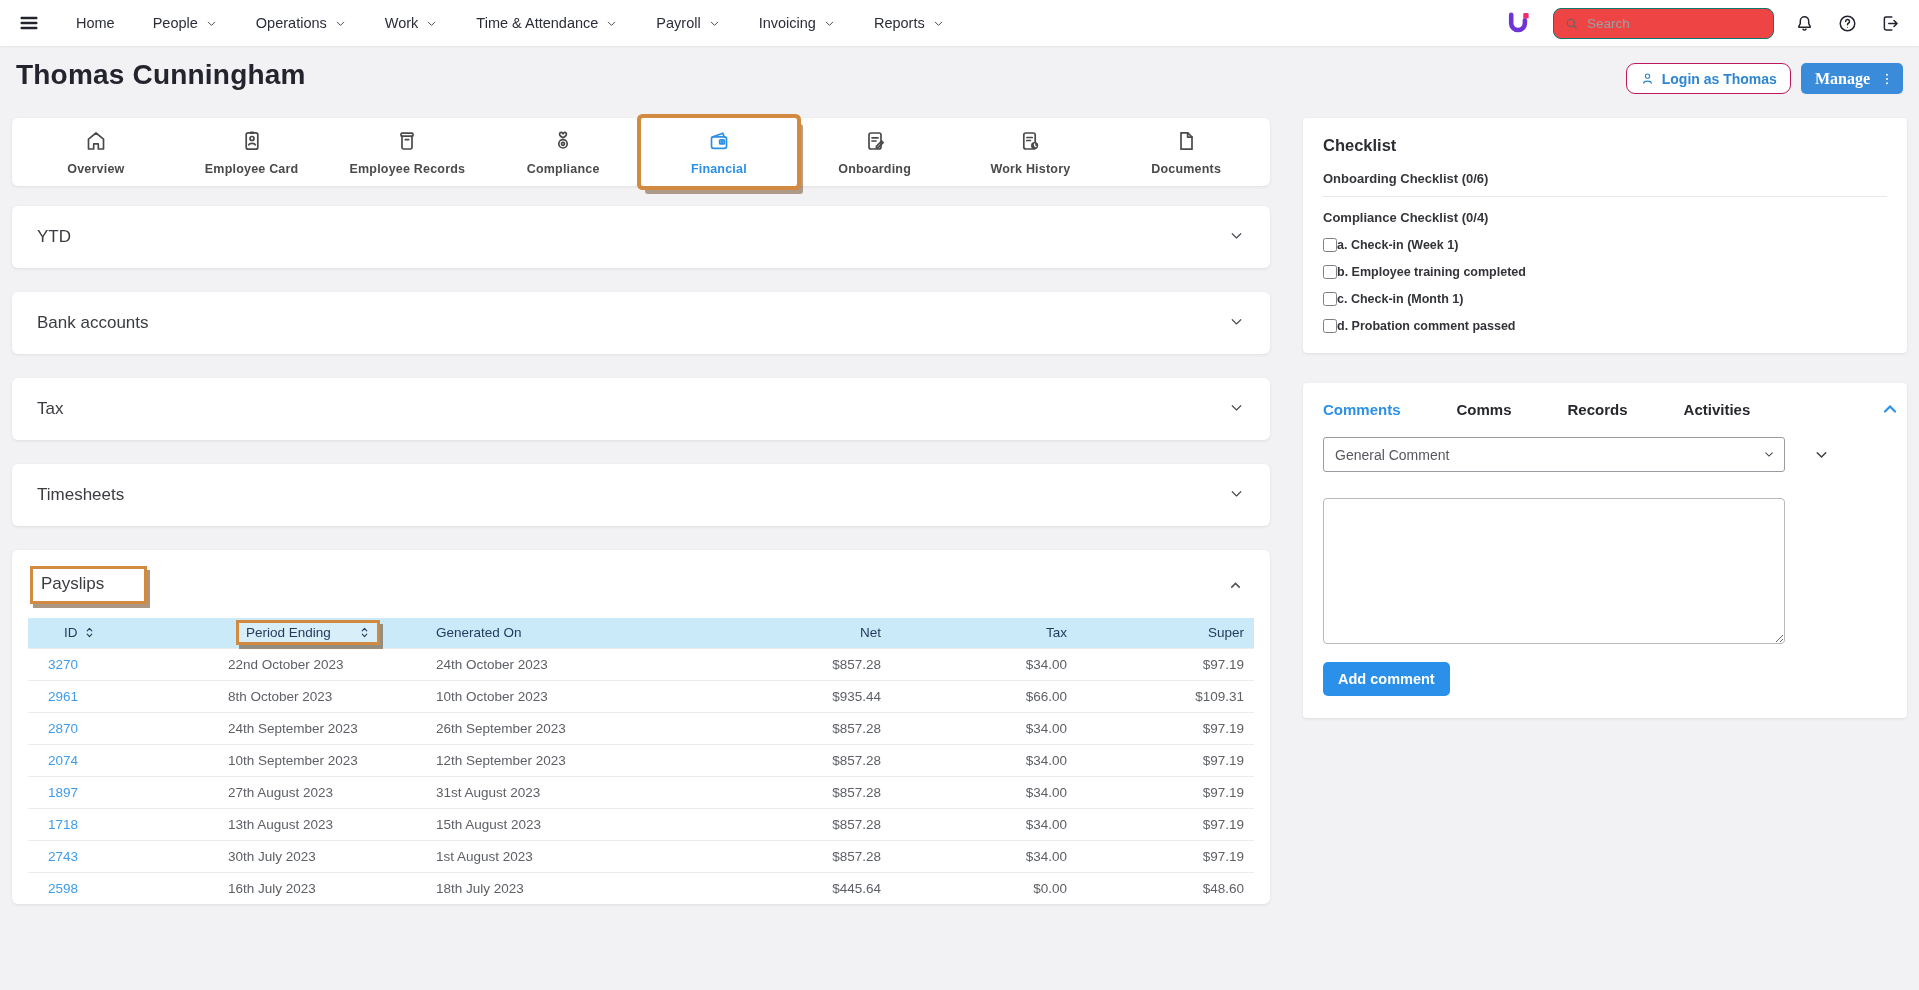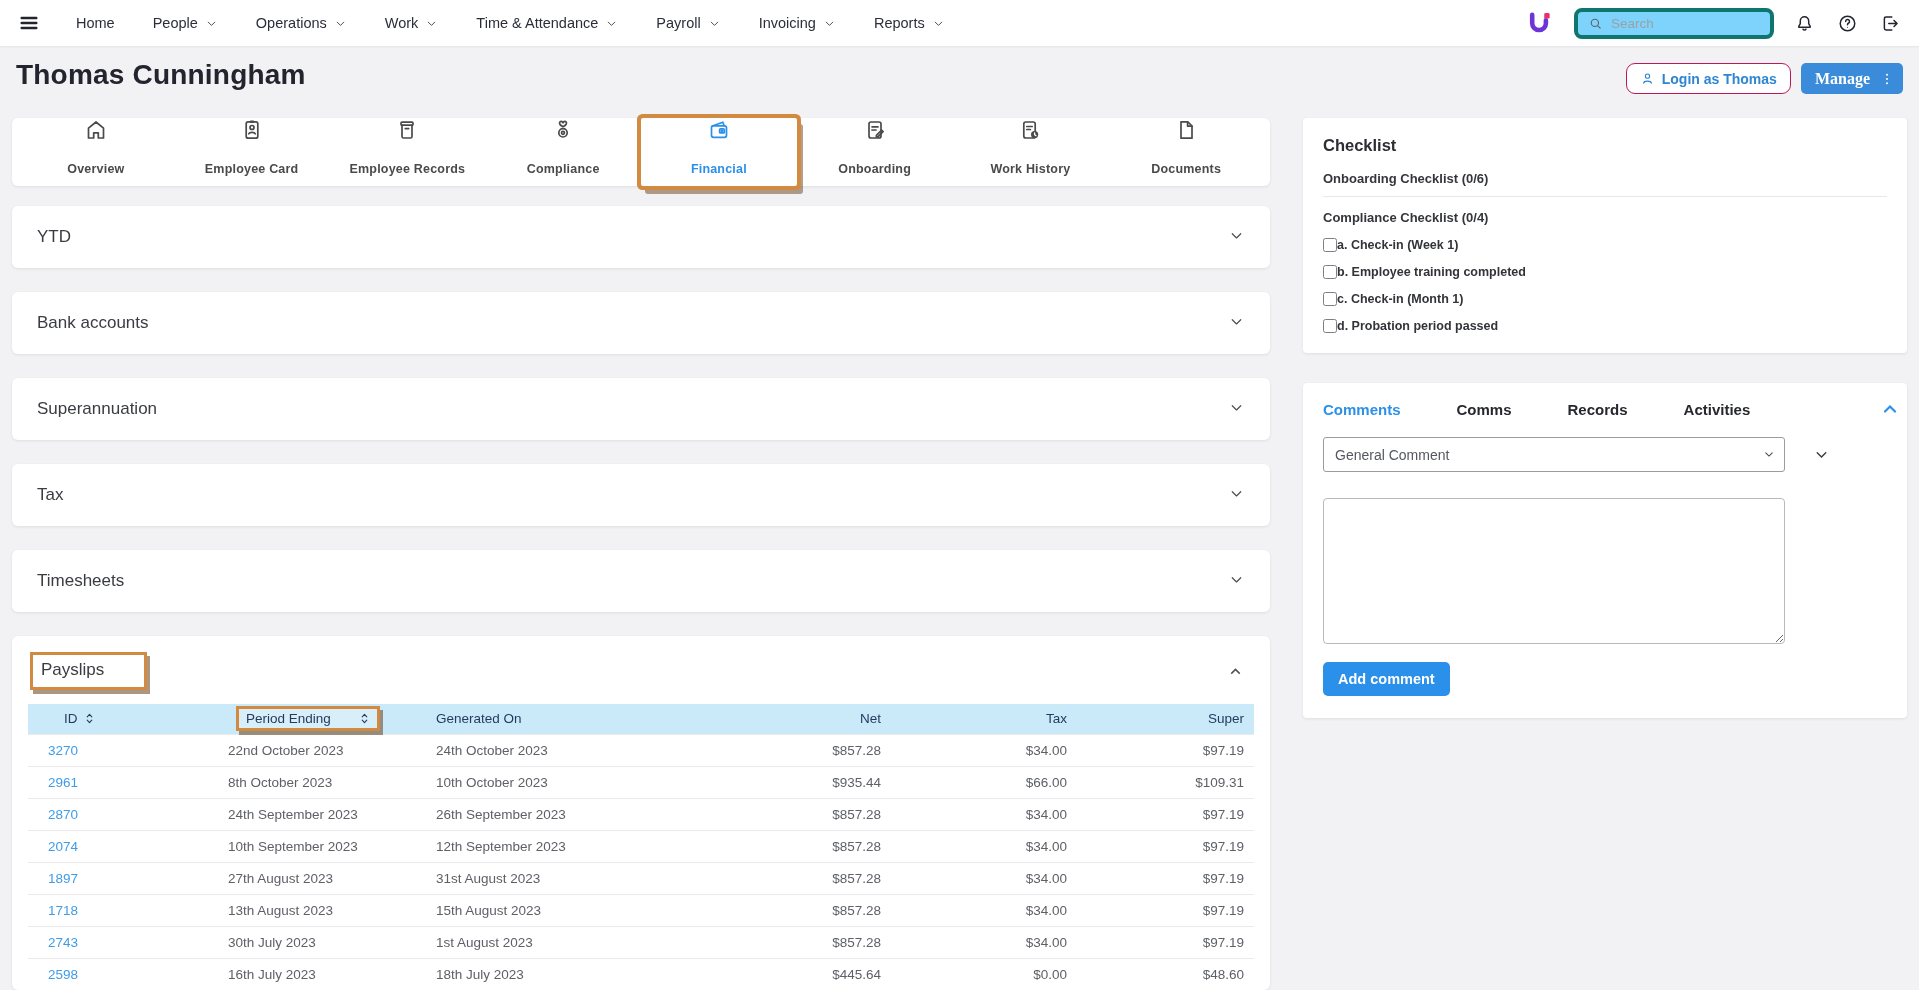--- a/index.html
+++ b/index.html
@@ -12,22 +12,22 @@
   .hamburger { background:none; border:none; cursor:pointer; color:#23242e;
     width:30px; height:30px; display:flex; align-items:center; justify-content:center; margin-right:32px; }
   .hamburger svg { width:22px; height:22px; }
   .nav-items { display:flex; align-items:center; gap:38px; }
   .nav-item { display:flex; align-items:center; gap:7px; font-size:14.5px; font-weight:500;
     color:#2b2e3a; cursor:pointer; white-space:nowrap; }
   .nav-item .icon svg { width:13px; height:13px; display:block; color:#3b3e4a; }
   .nav-right { margin-left:auto; display:flex; align-items:center; gap:18px; }
   .logo { width:27px; height:27px; display:flex; margin-right:2px; }
   .logo svg { width:27px; height:27px; }
-  .search-box { width:200px; height:31px; border:4px solid #0f766e; border-radius:8px;
-    display:flex; align-items:center; padding:0 10px; gap:8px; background:#7dd3fc; }
+  .search-box { width:221px; height:31px; border:1px solid #0f766e; border-radius:8px;
+    display:flex; align-items:center; padding:0 10px; gap:8px; background:#ef4444; }
   .search-box .icon svg { width:15px; height:15px; color:#5f6368; display:block; }
   .search-box input { border:none; outline:none; width:100%; font-size:13.5px;
     font-family:"Liberation Sans", sans-serif; color:#333; background:transparent; }
   .search-box input::placeholder { color:#9aa0a6; }
   .nav-icon-btn { background:none; border:none; cursor:pointer; color:#23242e; padding:2px; display:flex; }
   .nav-icon-btn svg { width:21px; height:21px; }
 
   
   .page-header { display:flex; align-items:flex-start; padding:13px 16px 0 16px; }
   .page-title { font-size:28px; font-weight:700; color:#23242e; letter-spacing:.2px; }
@@ -42,22 +42,22 @@
   .btn-solid .icon svg { width:16px; height:16px; display:block; }
 
   
   .content { display:flex; padding:24px 12px 0 12px; gap:33px; align-items:flex-start; }
   .left-col { width:1258px; flex:none; }
   .right-col { width:604px; flex:none; }
   .card { background:#fff; border-radius:6px; box-shadow:0 1px 3px rgba(25,28,33,.09); }
 
   
   .tabs-card { height:68px; display:flex; align-items:stretch; margin-bottom:20px; padding:0 6px; }
-  .tab { flex:1; display:flex; flex-direction:column; align-items:center; 
-    gap:20px; cursor:pointer; color:#4a4a4a; position:relative; }
+  .tab { flex:1; display:flex; flex-direction:column; align-items:center; justify-content:center;
+    gap:9px; cursor:pointer; color:#4a4a4a; position:relative; }
   .tab .icon svg { width:24px; height:24px; display:block; }
   .tab .lbl { font-size:12.5px; font-weight:600; letter-spacing:.2px; }
   .tab.active { color:var(--accent-blue,#2b8fe8); }
   .tab.annotated { box-shadow:0 0 0 4px var(--annotation-orange,#d28a40),
       5px 7px 0 1px rgba(101,64,25,.5); border-radius:2px; background:#fff; z-index:2; }
 
   
   .acc-card { height:62px; display:flex; align-items:center; padding:0 25px;
     margin-bottom:24px; cursor:pointer; }
   .acc-title { font-size:17px; color:#3a3c42; }
@@ -344,28 +344,20 @@
         <div class="card acc-card">
     <span class="lbl acc-title">YTD</span>
     <span class="acc-chevron">
             <span class="icon"><svg viewBox="0 0 24 24" fill="none" stroke="currentColor" stroke-width="1.7" stroke-linecap="round" stroke-linejoin="round">
                 <path d="M6 9.5l6 6 6-6"></path>
               </svg></span>
           </span>
   </div>
         <div class="card acc-card">
     <span class="lbl acc-title">Bank accounts</span>
-    <span class="acc-chevron">
-            <span class="icon"><svg viewBox="0 0 24 24" fill="none" stroke="currentColor" stroke-width="1.7" stroke-linecap="round" stroke-linejoin="round">
-                <path d="M6 9.5l6 6 6-6"></path>
-              </svg></span>
-          </span>
-  </div>
-        <div class="card acc-card">
-    <span class="lbl acc-title">Superannuation</span>
     <span class="acc-chevron">
             <span class="icon"><svg viewBox="0 0 24 24" fill="none" stroke="currentColor" stroke-width="1.7" stroke-linecap="round" stroke-linejoin="round">
                 <path d="M6 9.5l6 6 6-6"></path>
               </svg></span>
           </span>
   </div>
         <div class="card acc-card">
     <span class="lbl acc-title">Tax</span>
     <span class="acc-chevron">
             <span class="icon"><svg viewBox="0 0 24 24" fill="none" stroke="currentColor" stroke-width="1.7" stroke-linecap="round" stroke-linejoin="round">
@@ -535,21 +527,21 @@
           <label class="check-row">
     <input type="checkbox" style="border: 1.4px solid rgb(125, 127, 133);">
     <span class="lbl">b. Employee training completed</span>
   </label>
           <label class="check-row">
     <input type="checkbox" style="border: 1.4px solid rgb(125, 127, 133);">
     <span class="lbl">c. Check-in (Month 1)</span>
   </label>
           <label class="check-row">
     <input type="checkbox" style="border: 1.4px solid rgb(125, 127, 133);">
-    <span class="lbl">d. Probation period passed</span>
+    <span class="lbl">d. Probation comment passed</span>
   </label>
         </div>
     </div>
 
     <div class="card comments-card">
       <div class="c-tabs" id="comment-tabs">
         <button class="c-tab active">Comments</button>
           <button class="c-tab">Comms</button>
           <button class="c-tab">Records</button>
           <button class="c-tab">Activities</button>

